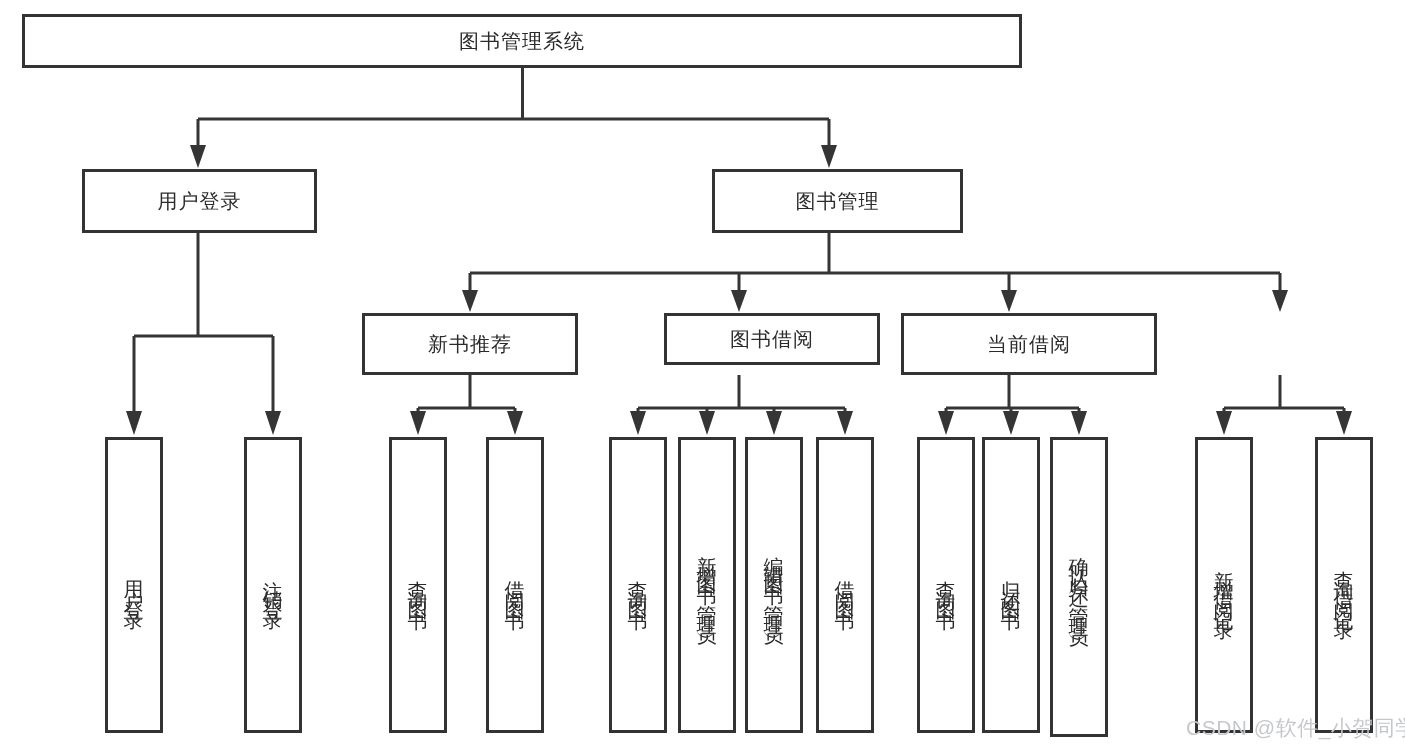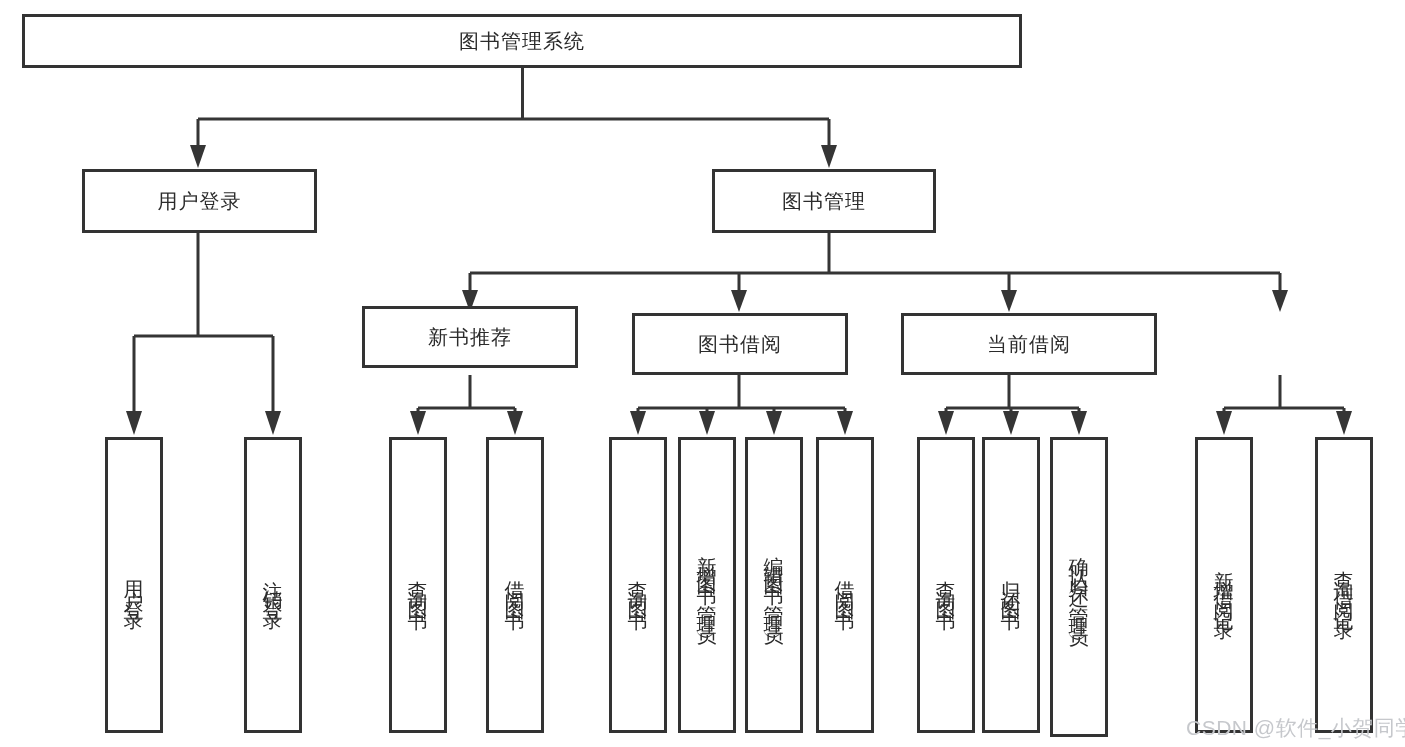--- a/index.html
+++ b/index.html
@@ -68,28 +68,28 @@
     <polygon points="1336,411 1352,411 1344,435"></polygon>
   </svg>
 
   <div class="node" style="left:22px;top:14px;width:1000px;height:54px">
     <span>图书管理系统</span>
   </div>
 
   <div class="node" style="left:82px;top:169px;width:235px;height:64px">
     <span>用户登录</span>
   </div>
-  <div class="node" style="left:712px;top:169px;width:224px;height:64px">
+  <div class="node" style="left:712px;top:169px;width:251px;height:64px">
     <span>图书管理</span>
   </div>
 
-  <div class="node" style="left:362px;top:306px;width:216px;height:62px">
+  <div class="node" style="left:362px;top:313px;width:216px;height:62px">
     <span>新书推荐</span>
   </div>
-  <div class="node" style="left:632px;top:313px;width:216px;height:62px">
+  <div class="node" style="left:664px;top:313px;width:216px;height:52px">
     <span>图书借阅</span>
   </div>
   <div class="node" style="left:901px;top:313px;width:256px;height:62px">
     <span>当前借阅</span>
   </div>
 
   <div class="node leaf" style="left:105px;top:437px;width:58px;height:296px">
     <span>用户登录</span>
   </div>
   <div class="node leaf" style="left:244px;top:437px;width:58px;height:296px">

